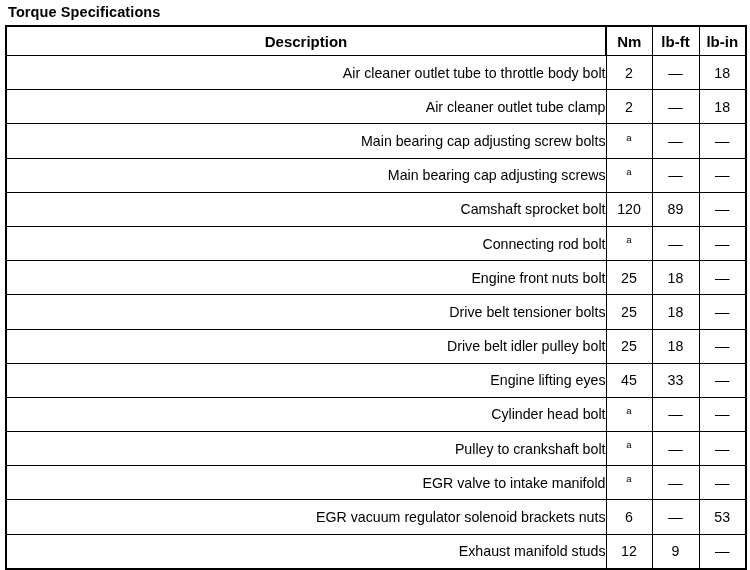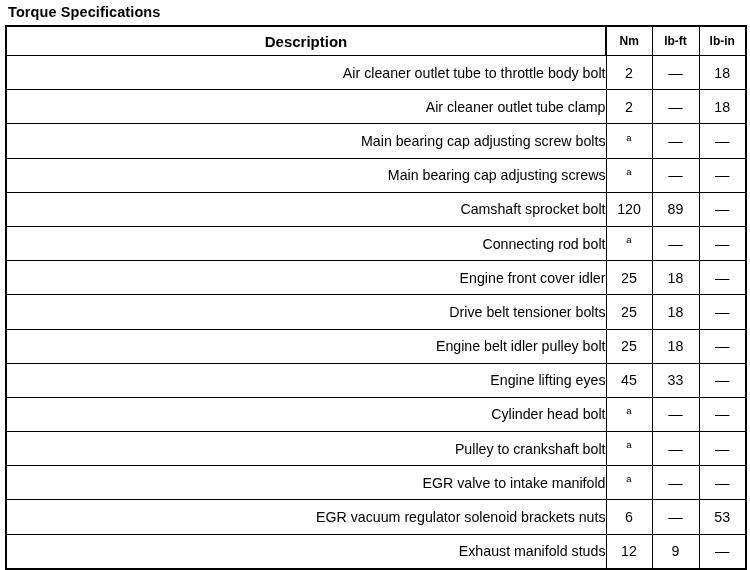--- a/index.html
+++ b/index.html
@@ -49,21 +49,21 @@
   thead th {
     height: 28px;
     font-size: 14.5px;
     font-weight: bold;
     border-bottom: 2.5px solid #000;
   }
   thead th.desc-head {
     font-size: 15px;
   }
   thead th.unit-head {
-    font-size: 12px;
+    font-size: 15px;
   }
   tbody td {
     height: 33.2px;
     font-size: 14.2px;
   }
   td.desc {
     text-align: right;
     padding-left: 8px;
     white-space: nowrap;
   }
@@ -136,33 +136,33 @@
           <td class="val"><span>89</span></td>
           <td class="val"><span class="dash">—</span></td>
         </tr>
         <tr>
           <td class="desc">Connecting rod bolt</td>
           <td class="val"><span class="sup">a</span></td>
           <td class="val"><span class="dash">—</span></td>
           <td class="val"><span class="dash">—</span></td>
         </tr>
         <tr>
-          <td class="desc">Engine front cover idler</td>
+          <td class="desc">Engine front nuts bolt</td>
           <td class="val"><span>25</span></td>
           <td class="val"><span>18</span></td>
           <td class="val"><span class="dash">—</span></td>
         </tr>
         <tr>
           <td class="desc">Drive belt tensioner bolts</td>
           <td class="val"><span>25</span></td>
           <td class="val"><span>18</span></td>
           <td class="val"><span class="dash">—</span></td>
         </tr>
         <tr>
-          <td class="desc">Engine belt idler pulley bolt</td>
+          <td class="desc">Drive belt idler pulley bolt</td>
           <td class="val"><span>25</span></td>
           <td class="val"><span>18</span></td>
           <td class="val"><span class="dash">—</span></td>
         </tr>
         <tr>
           <td class="desc">Engine lifting eyes</td>
           <td class="val"><span>45</span></td>
           <td class="val"><span>33</span></td>
           <td class="val"><span class="dash">—</span></td>
         </tr>

